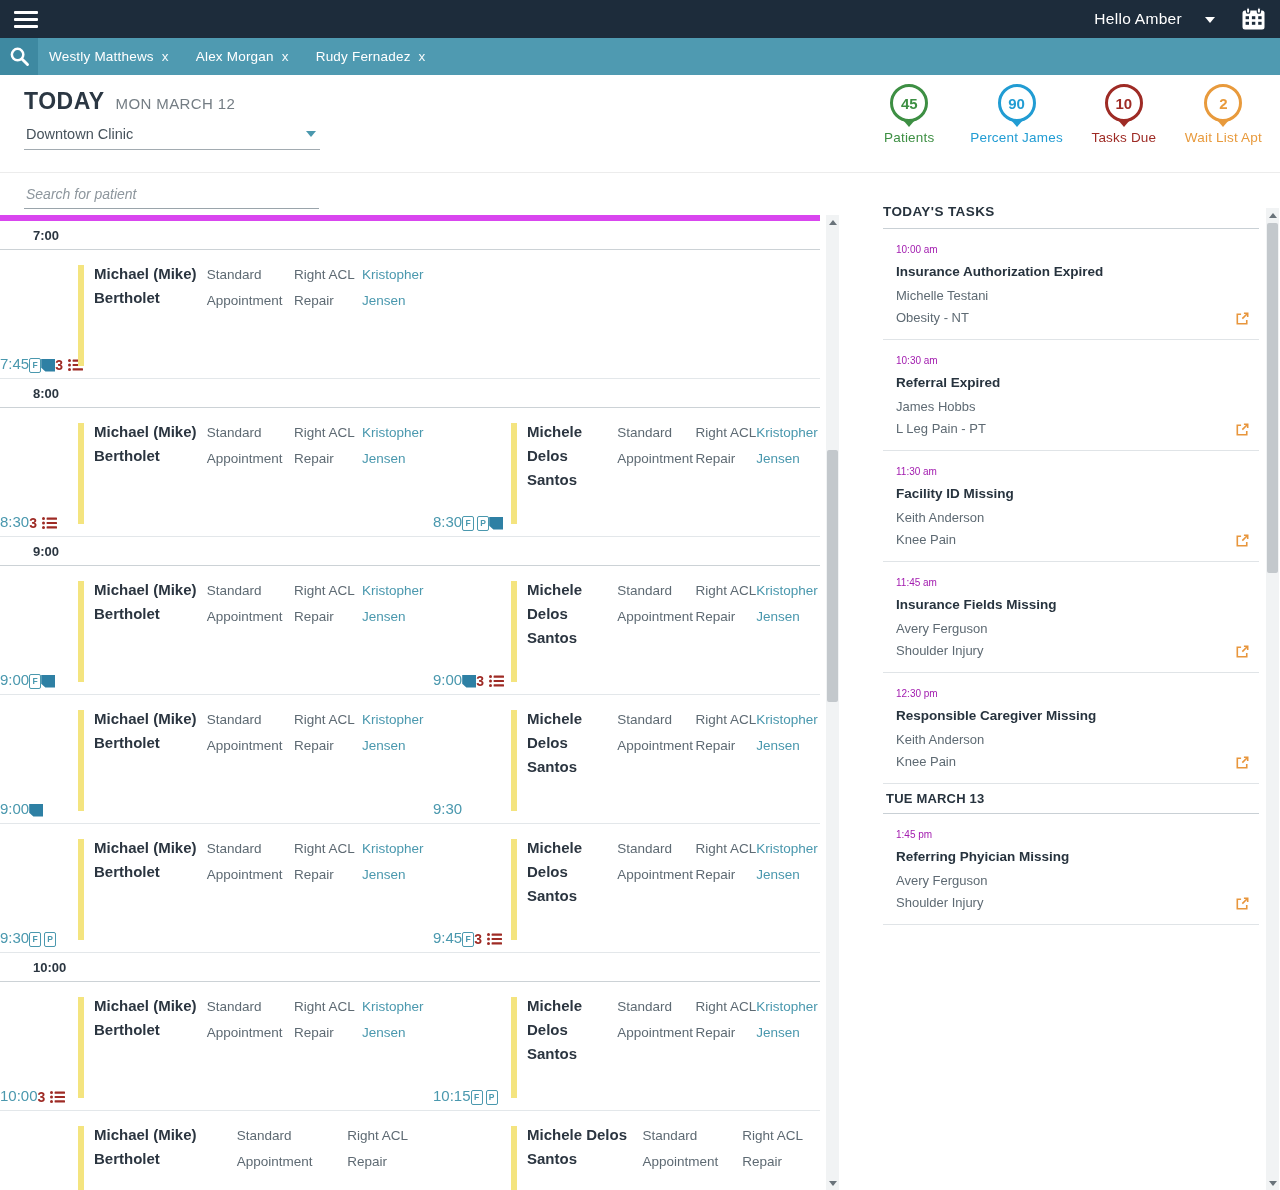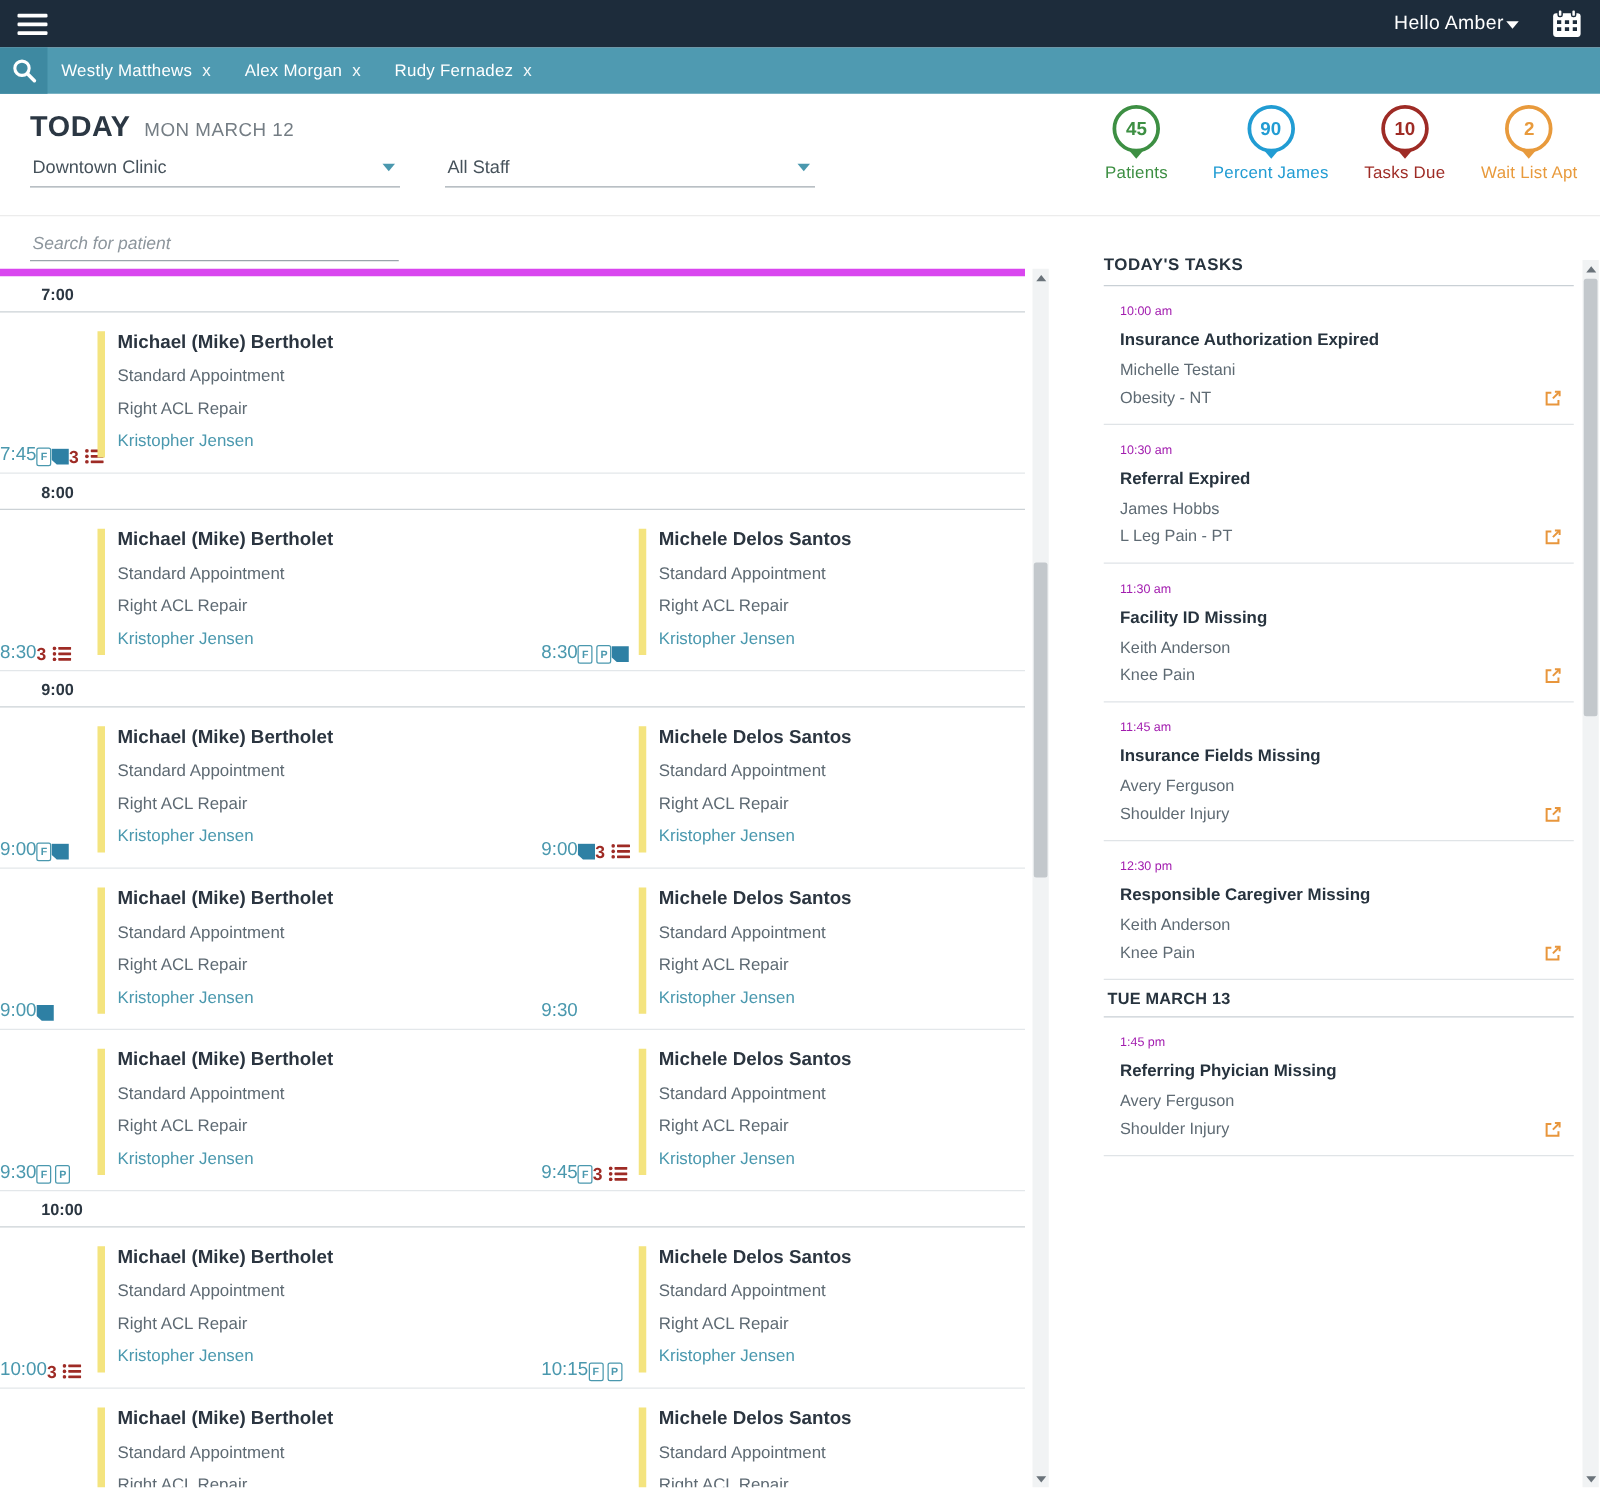--- a/index.html
+++ b/index.html
@@ -4,21 +4,21 @@
 <style>
   *{box-sizing:border-box}
   html,body{margin:0;padding:0}
   body{width:1280px;height:1190px;font-family:"Liberation Sans",sans-serif;background:#fff;overflow:hidden;position:relative;-webkit-font-smoothing:antialiased}
 
   
   .topbar{height:38px;background:#1d2c3b;display:flex;align-items:center;padding:0 14px;color:#fff}
   .hamburger{width:24px;cursor:pointer}
   .hamburger div{height:3px;background:#fff;margin:4px 0;border-radius:1px}
   .topbar-right{margin-left:auto;display:flex;align-items:center}
-  .user-menu{display:flex;align-items:center;gap:2px;cursor:pointer}
+  .user-menu{display:flex;align-items:center;gap:23px;cursor:pointer}
   .greeting{font-size:15.5px;letter-spacing:.3px}
   .caret-down-white{width:0;height:0;border-left:5px solid transparent;border-right:5px solid transparent;border-top:6px solid #fff;margin-top:2px}
   .cal{margin-left:26px;display:flex;cursor:pointer}
 
   
   .searchbar{height:37px;background:#4f9ab1;display:flex;align-items:center}
   .search-btn{width:38px;height:37px;background:#3e89a1;display:flex;align-items:center;justify-content:center;flex:none;cursor:pointer}
   .tags{display:flex;gap:27px;margin-left:11px;color:#fff;font-size:13.5px;letter-spacing:.2px}
   .tag{display:flex;gap:8px;align-items:center;cursor:pointer}
   .tag-x{opacity:.95;cursor:pointer}
@@ -44,21 +44,21 @@
   .sched-search{margin:12px 0 0 24px;width:295px;border:0;border-bottom:1px solid #9aa4ab;padding:1px 2px 6px;font-size:14px;font-family:inherit;color:#6b757c;outline:none;background:transparent}
   .sched-search::placeholder{color:#8d969d;font-style:italic}
   .sched-list{margin-top:6px;width:820px;border-top:6px solid #d946ef;overflow:hidden;height:975px}
   .sec-header{height:29px;line-height:29px;padding-left:33px;font-size:13px;font-weight:bold;color:#2b3641;border-bottom:1px solid #ccd2d6}
   .appt-row{height:129px;border-bottom:1px solid #e3e7ea;display:grid;grid-template-columns:433px 1fr}
   .card{display:flex;padding-top:12px;height:100%;cursor:pointer}
   .tcol{width:68px;flex:none;display:flex;flex-direction:row;align-items:flex-end}
   .appt-time{height:26px;line-height:24px;font-size:15px;color:#4a98ae}
   .slot{height:26px;display:flex;align-items:center;justify-content:flex-end;gap:3px}
   .ybar{width:6px;background:#f4e47f;margin:3px 10px 0;height:101px;flex:none}
-  .txt{display:flex;flex-direction:column}
+  .txt{display:flex;flex-direction:row}
   .appt-name{height:26px;line-height:24px;font-size:15px;font-weight:bold;color:#2b3540}
   .appt-line{height:26px;line-height:26px;font-size:13.5px;color:#5e6a73}
   .appt-provider{height:26px;line-height:26px;font-size:13.5px;color:#4a98ae;cursor:pointer}
   .doc{width:12px;height:15px;border:1.5px solid #4a98ae;border-radius:2px;color:#4a98ae;font-size:8.5px;font-weight:bold;display:flex;align-items:center;justify-content:center;background:#fff}
   .note{width:14px;height:13px;background:#2e80a4;clip-path:polygon(0 0,100% 0,100% 100%,30% 100%,0 72%)}
   .cnt{font-size:14px;font-weight:bold;color:#9e2b25;margin-right:2px}
   .licon{display:flex}
 
   
   .tasks{width:435px;padding-left:38px;position:relative}
@@ -137,24 +137,20 @@
 <div class="pagehead">
   <div class="title-row">
     <span class="page-title">TODAY</span>
     <span class="page-date">MON MARCH 12</span>
   </div>
   <div class="selects">
     <div class="select">
       <span>Downtown Clinic</span>
       <span class="caret-down-teal"></span>
     </div>
-    <div class="select">
-      <span>All Staff</span>
-      <span class="caret-down-teal"></span>
-    </div>
   </div>
   <div class="stats">
       <div class="stat" style="color: rgb(61, 143, 67);">
         <div class="stat-circle" style="border-color: rgb(61, 143, 67);">45</div>
         <div class="stat-tail" style="border-top-color: rgb(61, 143, 67);"></div>
         <div class="stat-label">Patients</div>
       </div>
       <div class="stat" style="color: rgb(33, 156, 211);">
         <div class="stat-circle" style="border-color: rgb(33, 156, 211);">90</div>
         <div class="stat-tail" style="border-top-color: rgb(33, 156, 211);"></div>

